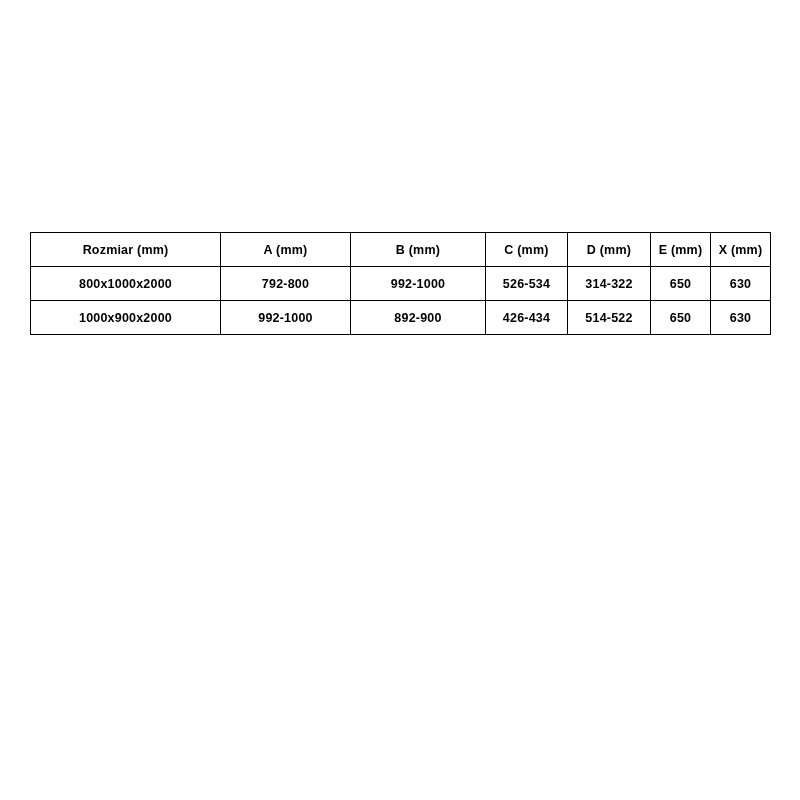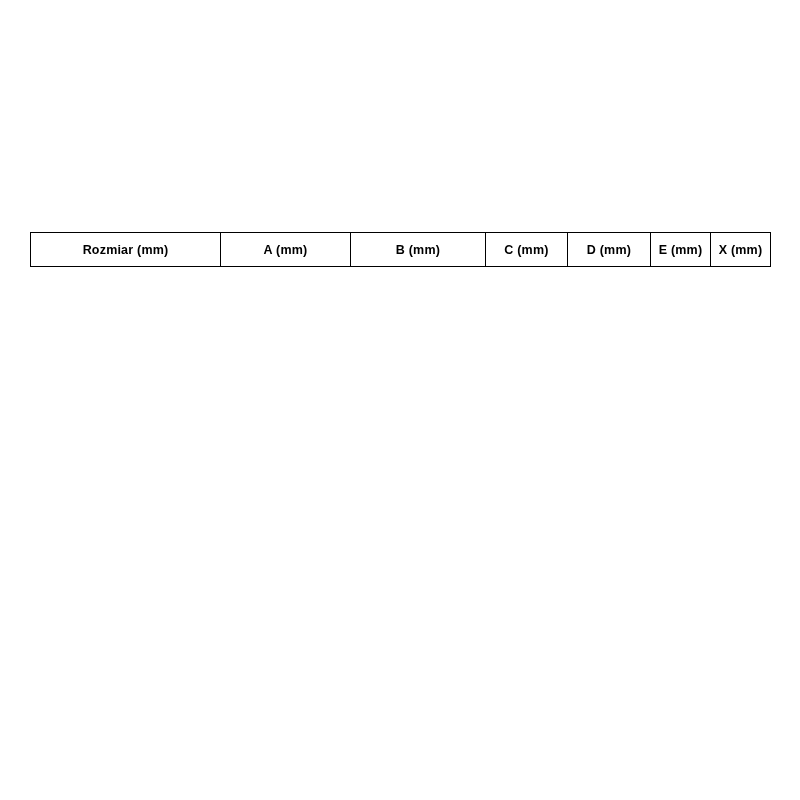--- a/index.html
+++ b/index.html
@@ -75,16 +75,34 @@
           <th>Rozmiar (mm)</th>
           <th>A (mm)</th>
           <th>B (mm)</th>
           <th>C (mm)</th>
           <th>D (mm)</th>
           <th>E (mm)</th>
           <th>X (mm)</th>
         </tr>
       </thead>
       <tbody>
+        <tr>
+          <td>800x1000x2000</td>
+          <td>792-800</td>
+          <td>992-1000</td>
+          <td>526-534</td>
+          <td>314-322</td>
+          <td>650</td>
+          <td>630</td>
+        </tr>
+        <tr>
+          <td>1000x900x2000</td>
+          <td>992-1000</td>
+          <td>892-900</td>
+          <td>426-434</td>
+          <td>514-522</td>
+          <td>650</td>
+          <td>630</td>
+        </tr>
       </tbody>
     </table>
   </div>
 </div>
 
 </body></html>

